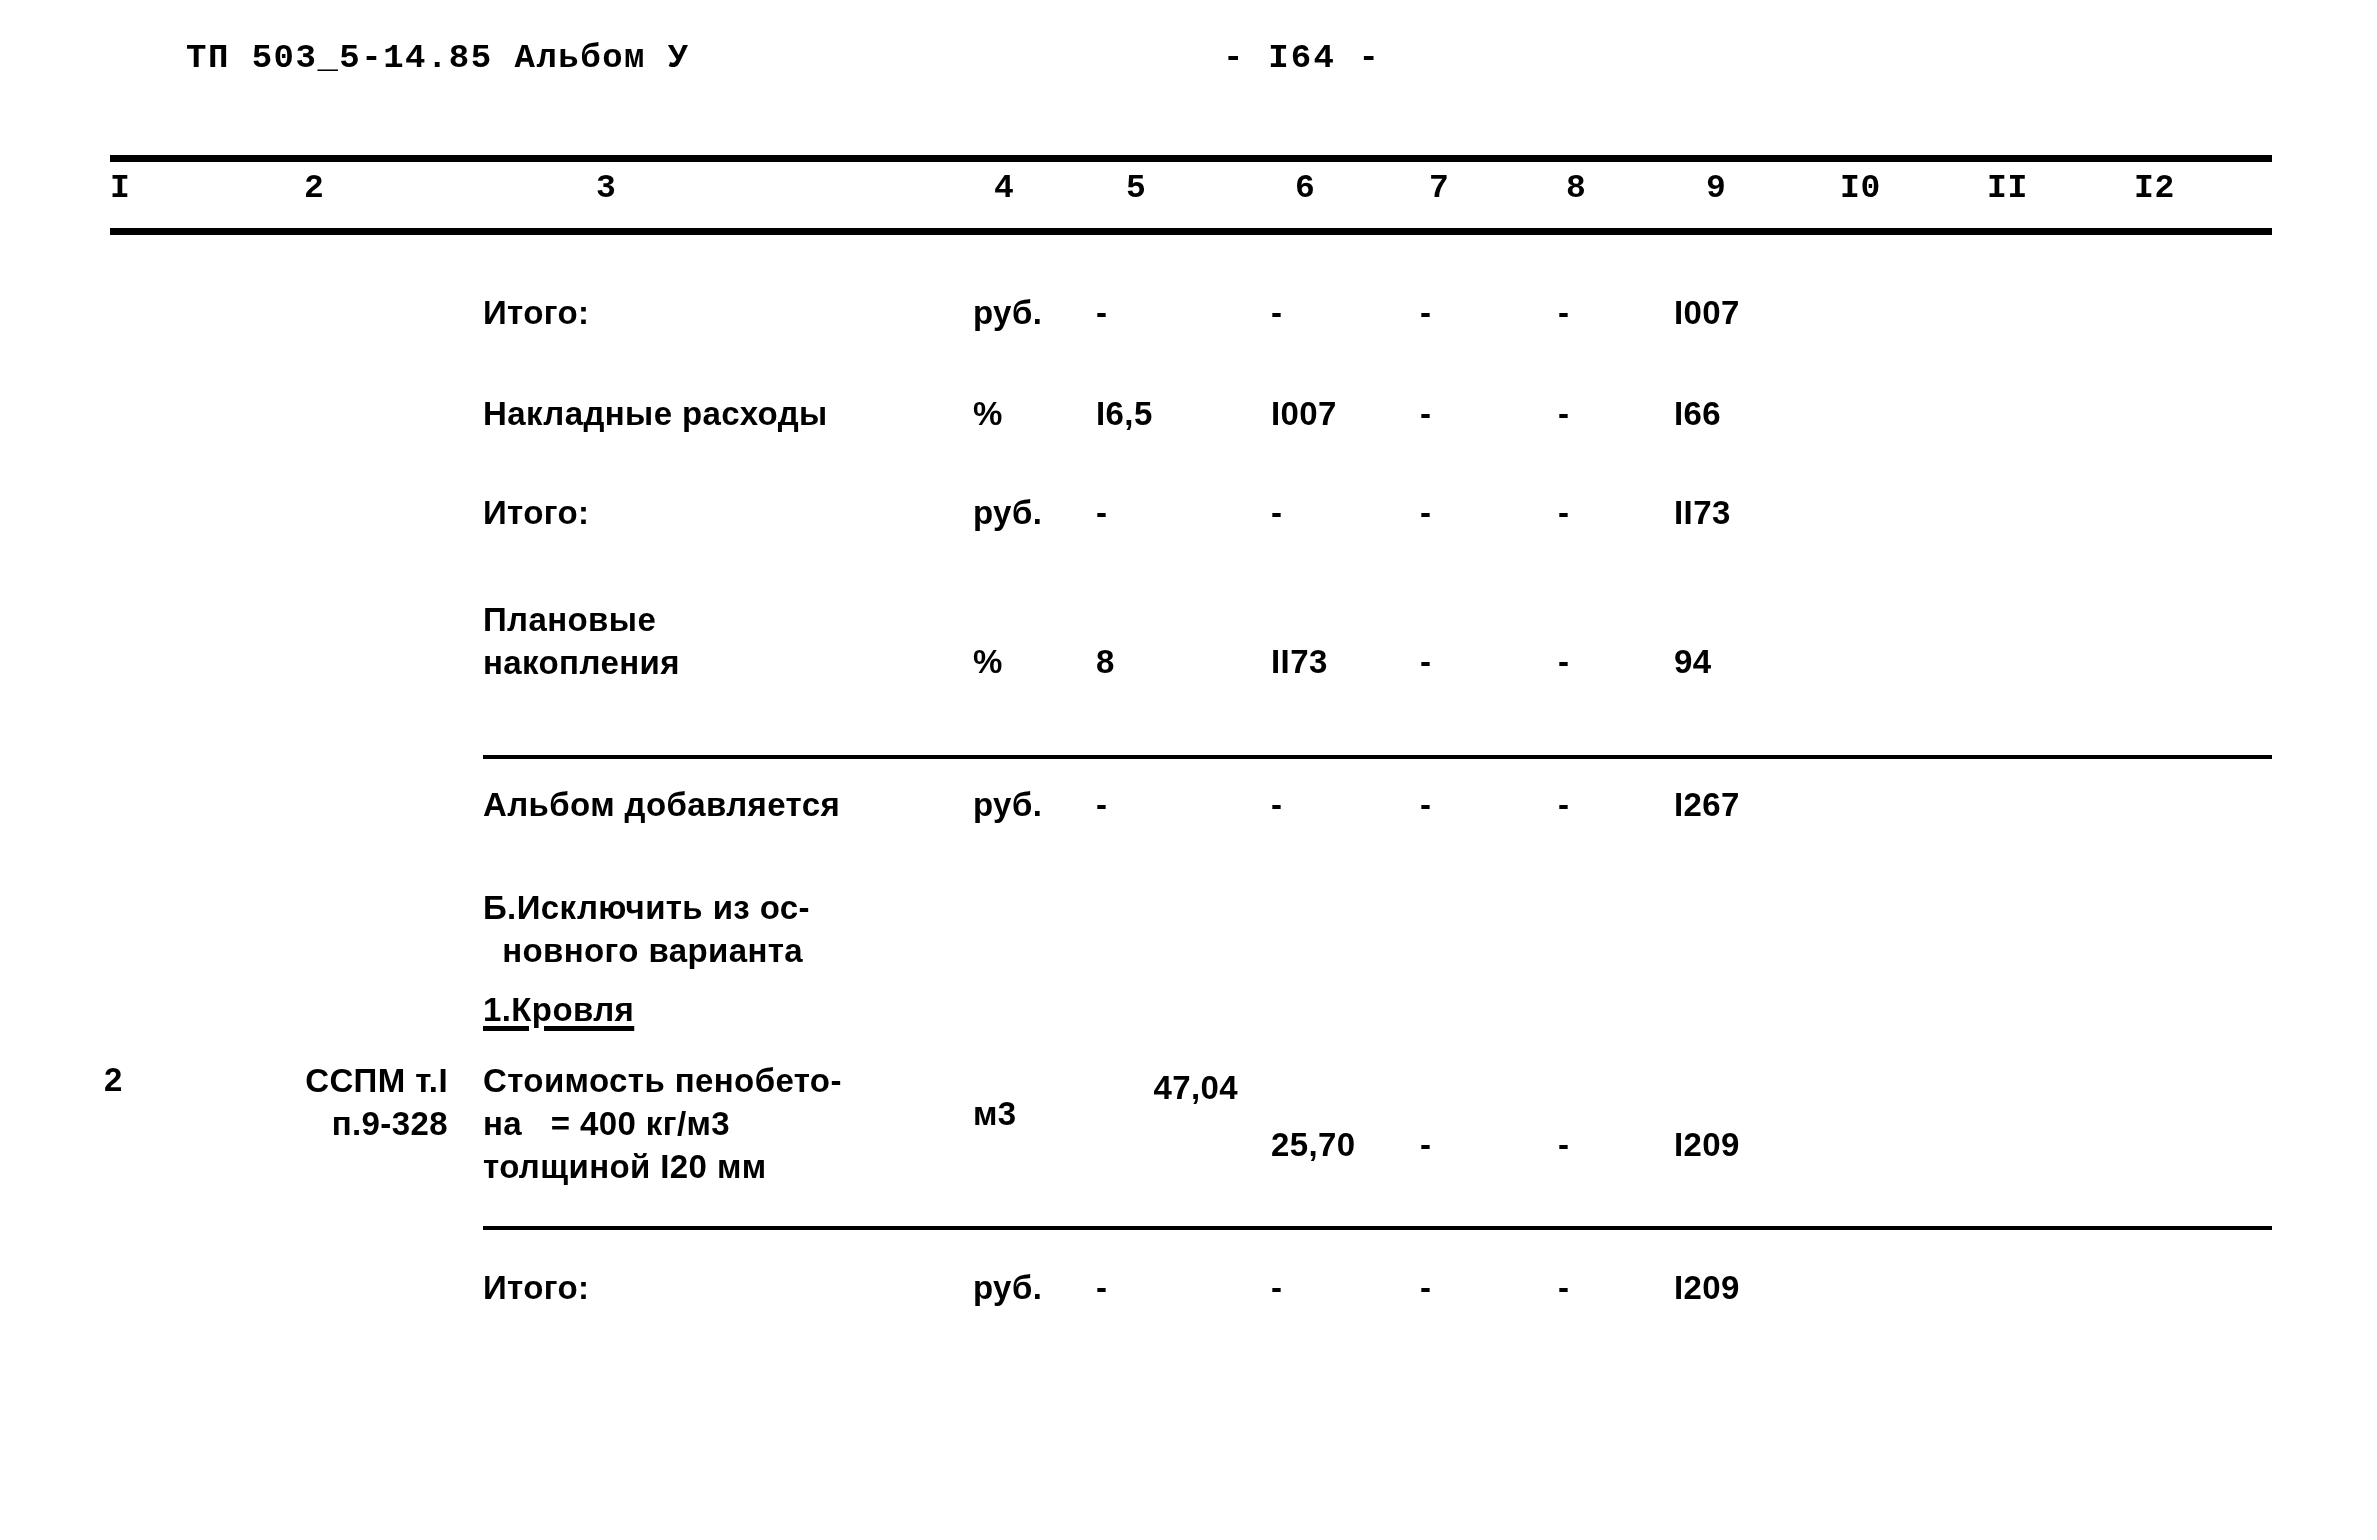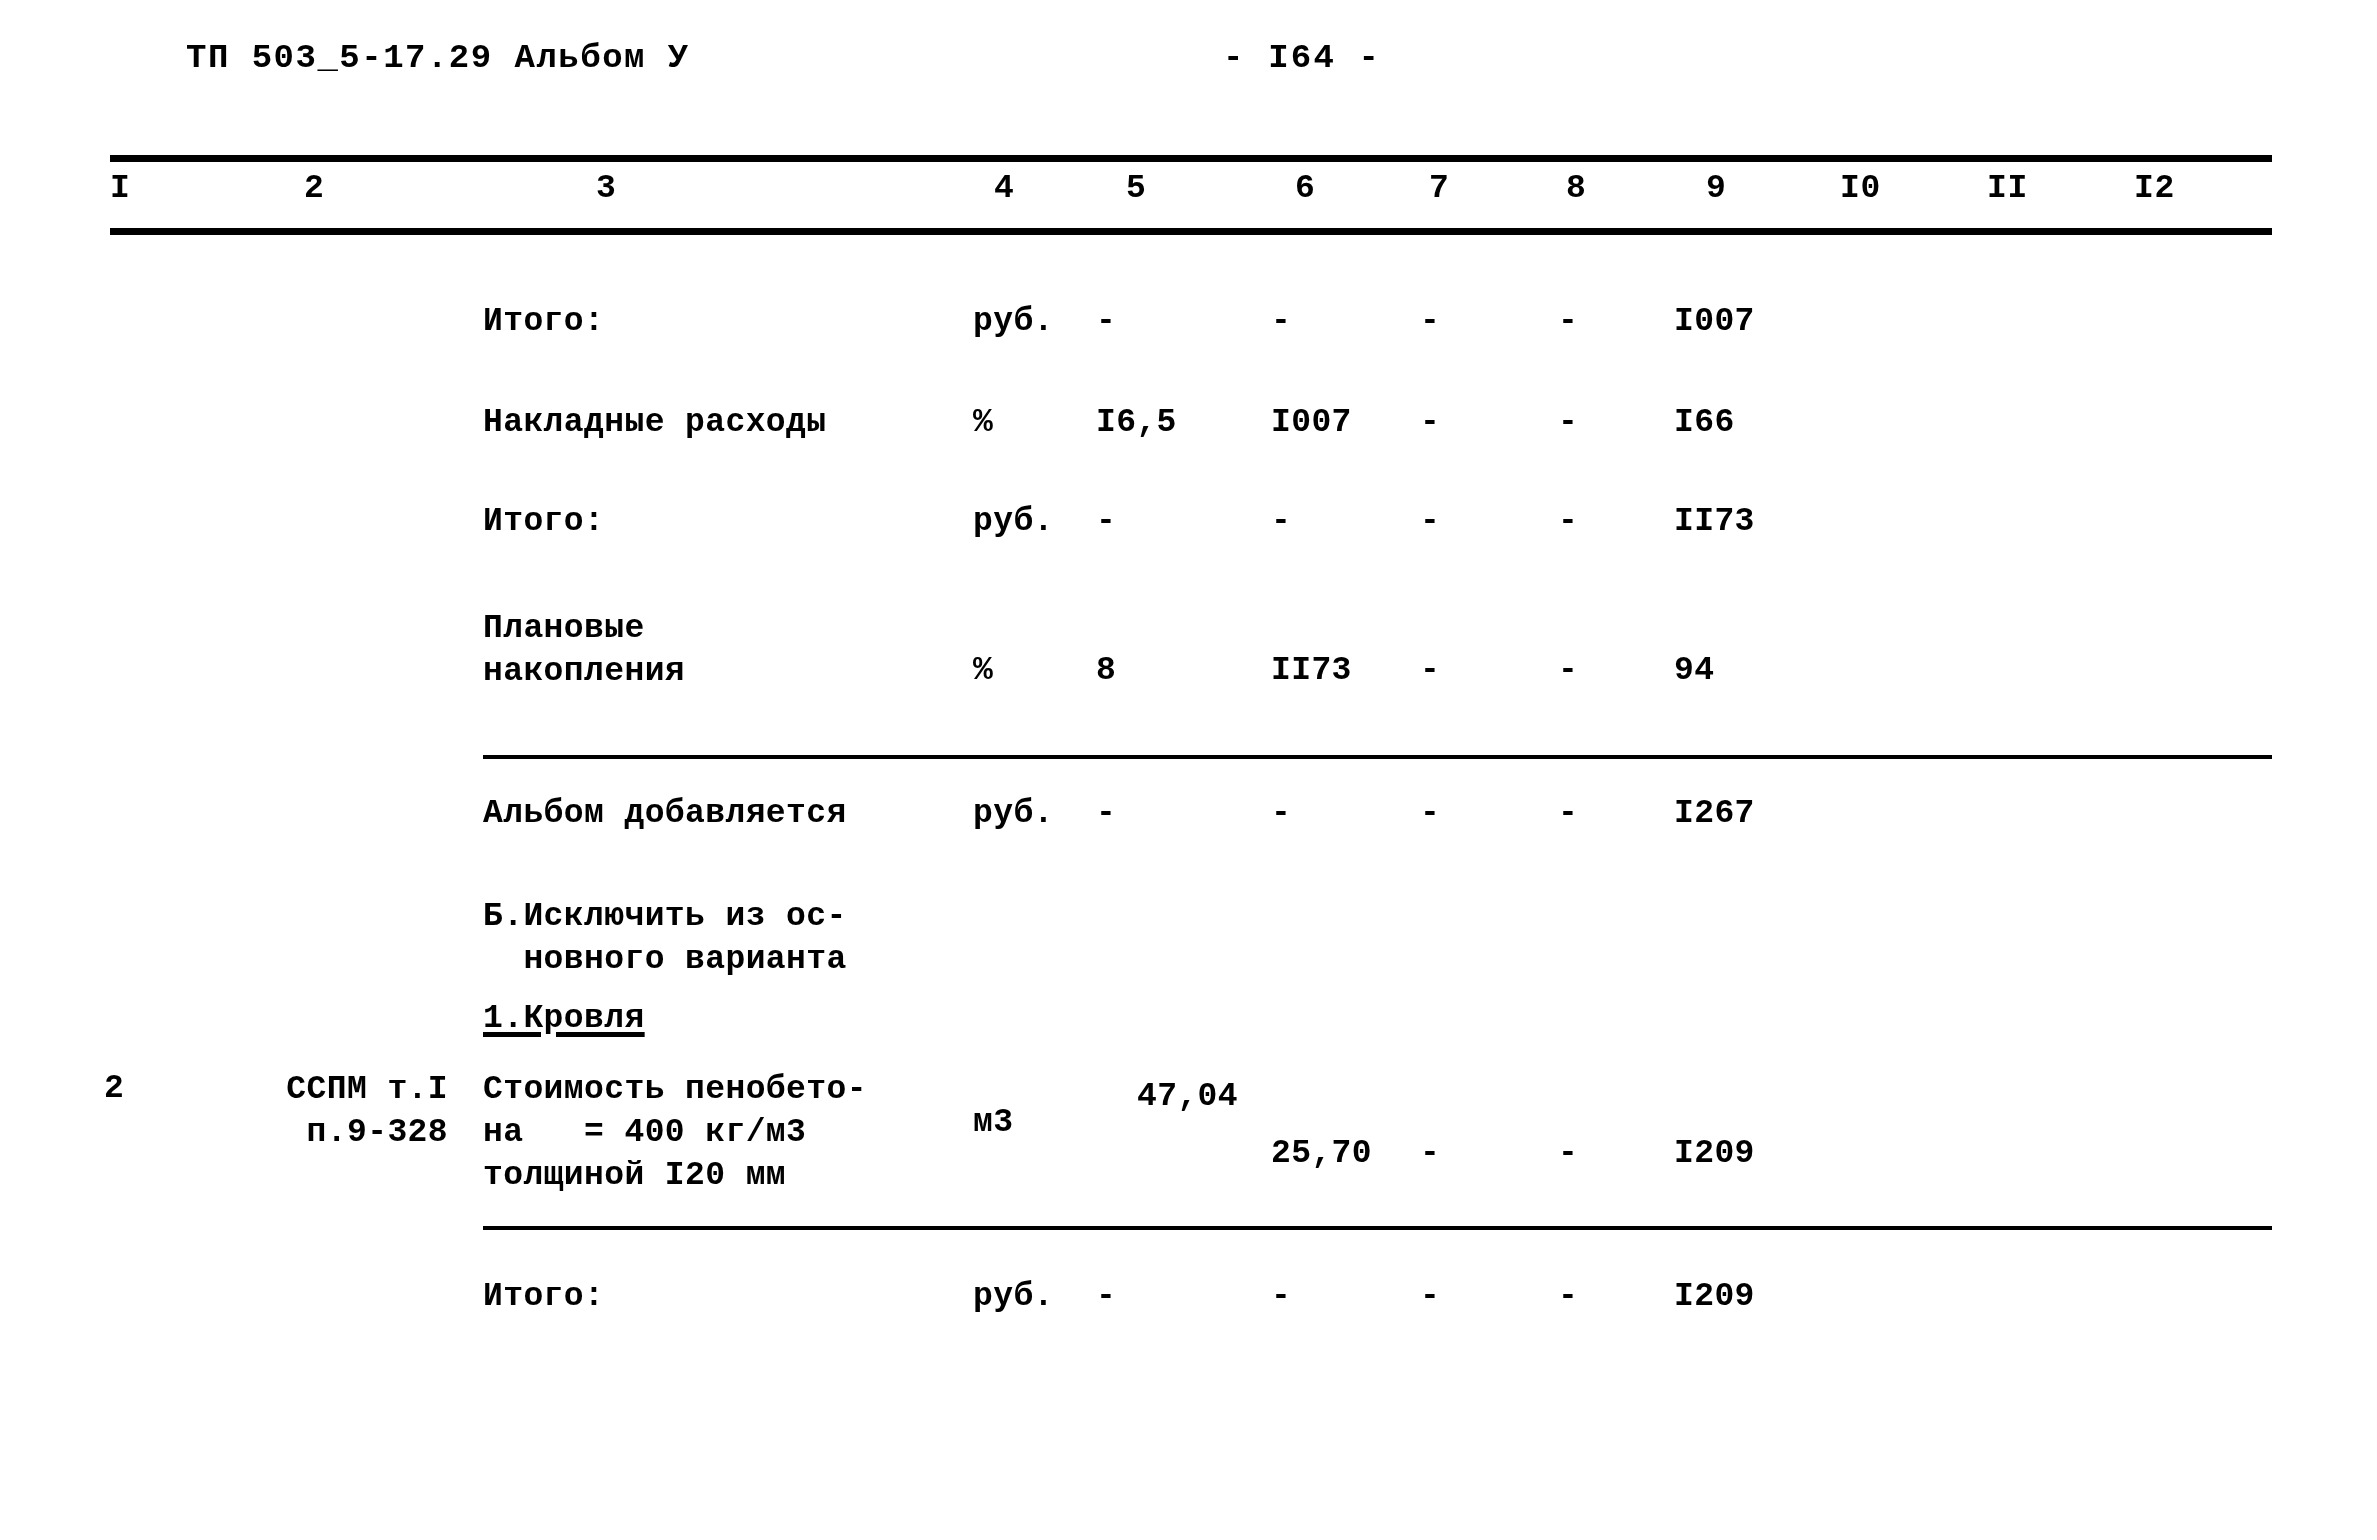--- a/index.html
+++ b/index.html
@@ -79,25 +79,24 @@
     position: absolute;
     left: 0;
     top: 0;
     width: 2377px;
     height: 1541px;
   }
   .cell {
     position: absolute;
     font-size: 33px;
     font-weight: 700;
-    font-family: Liberation Mono, monospace;
+    font-family: Liberation Sans, sans-serif;
     letter-spacing: 0.4px;
     white-space: pre;
     line-height: 42px;
-    margin-top: 9px;
   }
   .cell.c1  { left: 104px;  width: 89px; text-align: left; }
   .cell.c2  { left: 224px;  width: 224px; text-align: right; }
   .cell.c3  { left: 483px;  width: 477px; text-align: left; }
   .cell.c4  { left: 973px; width: 112px; text-align: left; }
   .cell.c5  { left: 1096px; width: 142px; text-align: left; }
   .cell.c6  { left: 1271px; width: 149px; text-align: left; }
   .cell.c7  { left: 1420px; width: 82px; text-align: left; }
   .cell.c8  { left: 1558px; width: 82px; text-align: left; }
   .cell.c9  { left: 1674px; width: 164px; text-align: left; }
@@ -111,21 +110,21 @@
   }
 
   .multi { line-height: 43px; }
 </style>
 </head>
 <body>
 
 <div id="page">
 
   <div class="doc-header">
-    <div class="doc-code">ТП 503_5-17.29 Альбом У</div>
+    <div class="doc-code">ТП 503_5-14.85 Альбом У</div>
     <div class="page-number">- I64 -</div>
   </div>
 
   <div class="rule rule-thick" style="left:110px; top:155px; width:2162px;"></div>
   <div class="rule rule-thick" style="left:110px; top:228px; width:2162px;"></div>
   <div class="rule rule-thin" style="left:483px; top:755px; width:1789px;"></div>
   <div class="rule rule-thin" style="left:483px; top:1226px; width:1789px;"></div>
 
   <div class="col-head-row">
     <div class="col-head" style="left:110px;">I</div>

